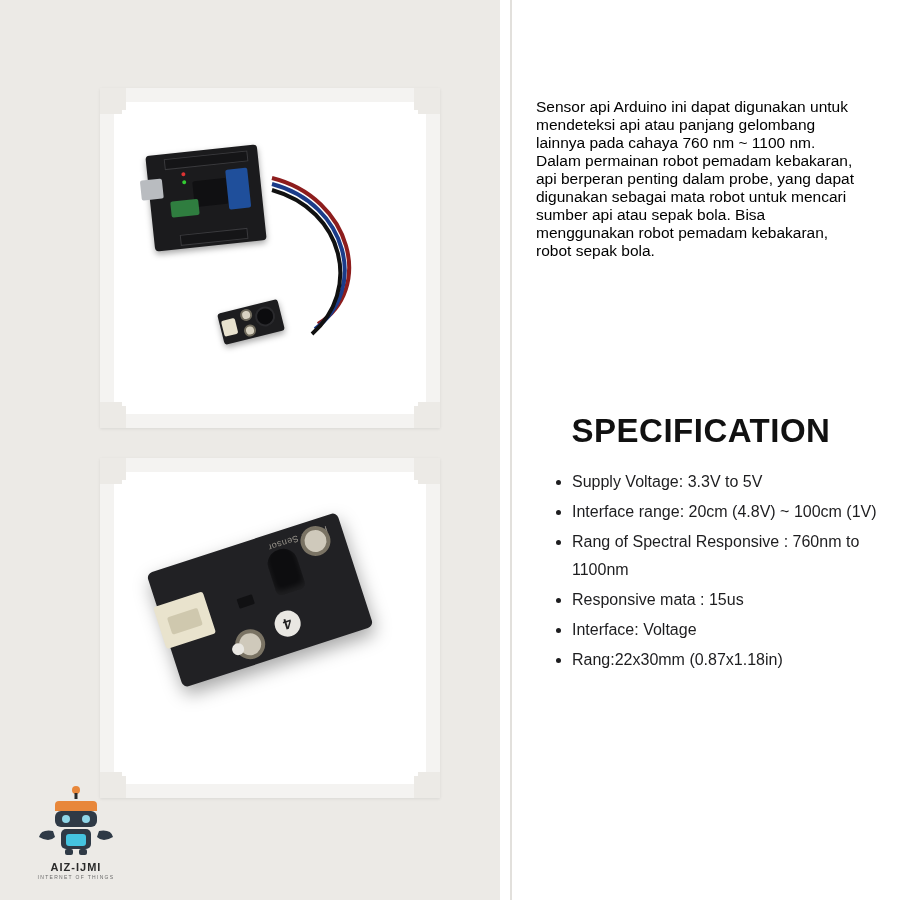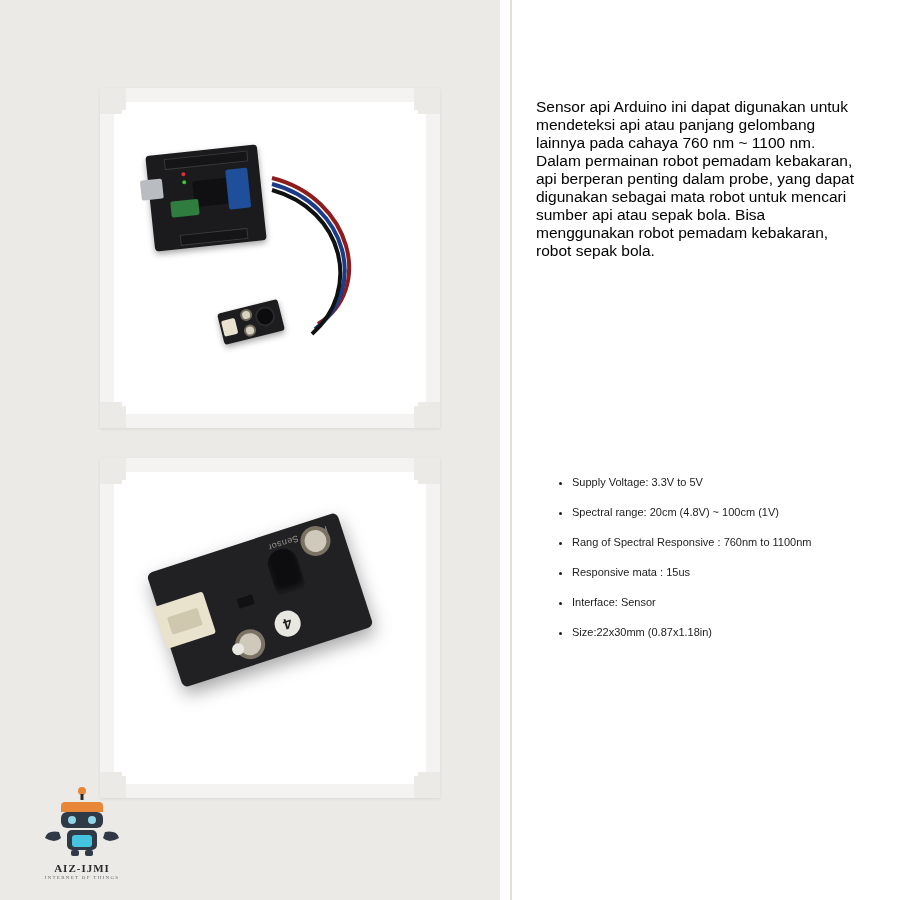--- a/index.html
+++ b/index.html
@@ -267,25 +267,24 @@
     bottom: 14px;
     width: 12px;
     height: 12px;
     border-radius: 50%;
     background: #e9e7e2;
   }
 
   
   .logo-block {
     position: absolute;
-    left: 36px;
+    left: 30px;
     bottom: 20px;
     width: 92px;
     text-align: center;
-    font-family: Liberation Serif, serif;
   }
   .logo-svg { display: block; margin: 0 auto; }
   .logo-name {
     font-size: 11px;
     font-weight: bold;
     color: #2a2a2a;
     letter-spacing: 1px;
     margin-top: 2px;
   }
   .logo-sub {
@@ -333,21 +332,21 @@
     letter-spacing: 0.5px;
     color: #111;
   }
   .spec-list {
     position: absolute;
     left: 52px;
     top: 468px;
     width: 320px;
     margin: 0;
     padding: 0 0 0 20px;
-    font-size: 11px;
+    font-size: 16px;
     line-height: 28px;
     color: #1d1d1f;
   }
   .spec-list li {
     margin-bottom: 2px;
   }
 </style>
 </head>
 <body>
 
@@ -435,24 +434,25 @@
       <div class="logo-name">AIZ-IJMI</div>
       <div class="logo-sub">INTERNET OF THINGS</div>
     </div>
   </div>
 
   <div class="right-panel">
     <div class="rule-left"></div>
 
     <p class="desc">Sensor api Arduino ini dapat digunakan untuk mendeteksi api atau panjang gelombang lainnya pada cahaya 760 nm ~ 1100 nm. Dalam permainan robot pemadam kebakaran, api berperan penting dalam probe, yang dapat digunakan sebagai mata robot untuk mencari sumber api atau sepak bola. Bisa menggunakan robot pemadam kebakaran, robot sepak bola.</p>
 
+    <div class="spec-title">SPECIFICATION</div>
 
     <ul class="spec-list">
       <li>Supply Voltage: 3.3V to 5V</li>
-      <li> Spectral range: 20cm (4.8V) ~ 100cm (1V)</li>
+      <li> Interface range: 20cm (4.8V) ~ 100cm (1V)</li>
       <li> Rang of Spectral Responsive : 760nm to 1100nm</li>
       <li>Responsive mata : 15us</li>
-      <li>Interface: Sensor</li>
-      <li>Size:22x30mm (0.87x1.18in)</li>
+      <li>Interface: Voltage</li>
+      <li>Rang:22x30mm (0.87x1.18in)</li>
     </ul>
   </div>
 
 </div>
 
 </body></html>

